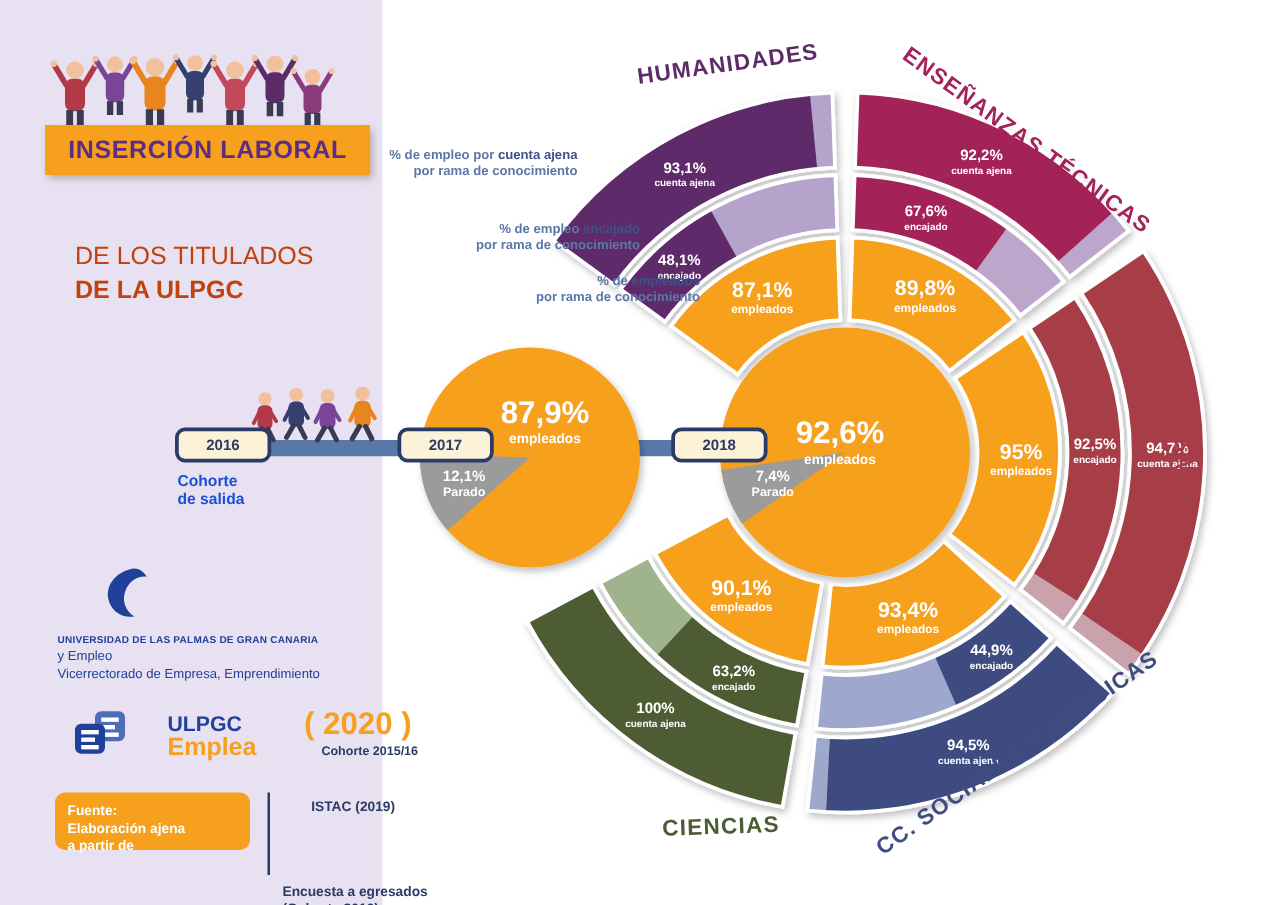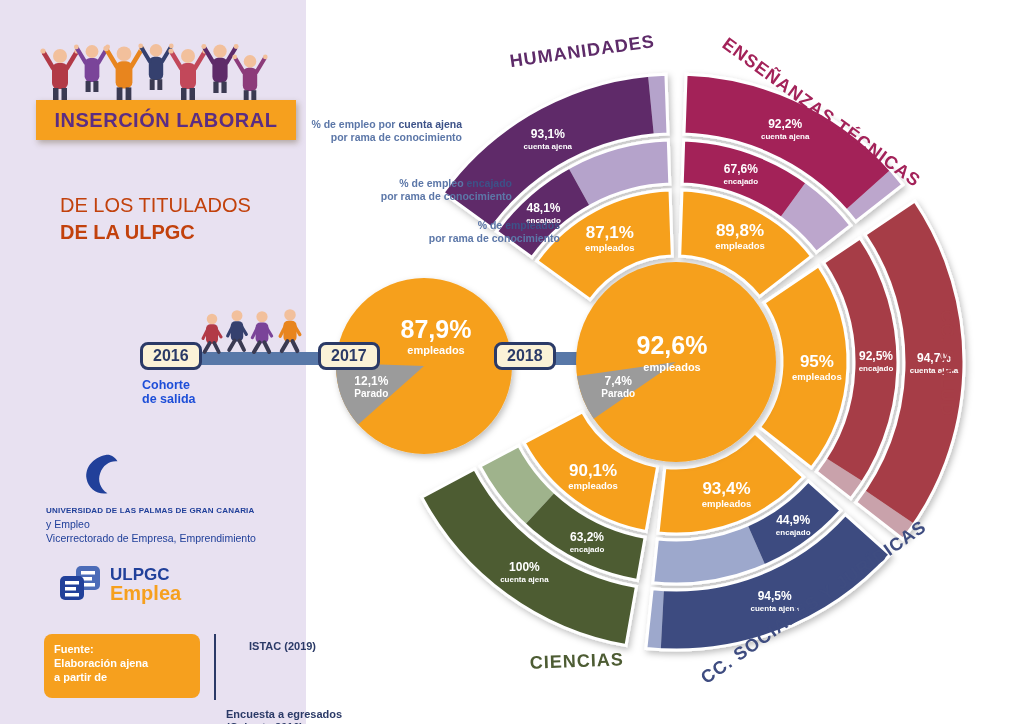--- a/index.html
+++ b/index.html
@@ -7,45 +7,45 @@
         font-family:"Liberation Sans",sans-serif;}
   
   .sidebar{position:absolute;left:0;top:0;width:306px;height:724px;background:#E8E1F1;}
   .title-banner{position:absolute;left:36px;top:100px;width:260px;height:40px;background:#F6A01E;
         color:#5B2D83;font-size:20px;font-weight:bold;text-align:center;line-height:40px;
         letter-spacing:.5px;box-shadow:2px 3px 6px rgba(80,60,20,.35);z-index:3;}
   .subtitle{position:absolute;left:60px;top:192px;font-size:20px;color:#c2410c;line-height:27px;z-index:3;}
   .subtitle .b2{font-weight:bold;}
   
   .tag{position:absolute;background:#FBF2D7;border:3px solid #2B3A67;border-radius:8px;color:#2B3A67;
-        font-weight:bold;font-size:16px;padding:0 10px;line-height:22px;z-index:4;}
+        font-weight:bold;font-size:12px;padding:0 22px;line-height:22px;z-index:4;}
   #tag2016{left:140px;top:342px;}
   #tag2017{left:318px;top:342px;}
-  #tag2018{left:494px;top:342px;}
+  #tag2018{left:537px;top:342px;}
   .cohort-caption{position:absolute;left:142px;top:378px;font-size:12.5px;font-weight:bold;
         color:#1d4ed8;line-height:14px;z-index:4;}
   
   .leg{position:absolute;text-align:right;font-size:10.5px;color:#5C77A8;line-height:13px;z-index:4;font-weight:600;}
   .leg b{color:#3D5288;}
   #leg1{left:300px;top:118px;width:162px;}
   #leg2{left:358px;top:177px;width:154px;}
   #leg3{left:406px;top:219px;width:154px;}
   
   #univ{position:absolute;left:46px;top:452px;width:256px;z-index:3;}
   #univ .swoosh-wrap{text-align:left;margin-left:36px;}
   .univ-name{font-size:8px;font-weight:bold;color:#21409A;margin-top:4px;letter-spacing:.2px;}
   .univ-dept{font-size:10.5px;color:#21409A;line-height:13.5px;margin-top:3px;}
   #emplea{position:absolute;left:60px;top:564px;z-index:3;}
-  #emplea .row{display:flex;align-items:center;}
+  #emplea .row{display:flex;align-items:flex-end;gap:24px;}
   .brand-txt{margin-left:6px;}
   .brand-top{font-size:17px;font-weight:bold;color:#21409A;line-height:18px;}
   .brand-bottom{font-size:20px;font-weight:bold;color:#F6A01E;line-height:18px;}
   .brand-year{font-size:25px;font-weight:bold;color:#F6A01E;margin-left:14px;line-height:30px;}
   .brand-cohort{font-size:10px;font-weight:bold;color:#2B3A67;margin-left:28px;margin-top:2px;}
-  #fuente-box{position:absolute;left:44px;top:634px;width:156px;height:64px;background:#F6A01E;
+  #fuente-box{position:absolute;left:44px;top:634px;width:156px;height:46px;background:#F6A01E;
         border-radius:8px;color:#fff;font-size:11px;font-weight:bold;padding:8px 10px;
         box-sizing:border-box;line-height:14px;z-index:3;}
   #fuente-divider{position:absolute;left:214px;top:634px;width:2px;height:66px;background:#2B3A67;z-index:3;}
   #istac{position:absolute;left:226px;top:640px;font-size:11px;font-weight:bold;color:#2B3A67;z-index:3;padding-left:23px;}
   #encuesta{position:absolute;left:226px;top:708px;font-size:11px;font-weight:bold;color:#2B3A67;
         line-height:13px;z-index:3;}
   
   #chart-svg{position:absolute;left:0;top:0;z-index:2;pointer-events:none;}
   #chart-svg text{font-family:"Liberation Sans",sans-serif;}
   .t-big{font-size:25px;font-weight:bold;fill:#fff;text-anchor:middle;}
@@ -323,20 +323,24 @@
         <rect x="21" y="19" width="14" height="3.5" fill="#fff"></rect>
         <rect x="0" y="12" width="24" height="24" rx="5" fill="#21409A"></rect>
         <rect x="5" y="17" width="14" height="3.5" fill="#fff"></rect>
         <rect x="5" y="23" width="11" height="3.5" fill="#fff"></rect>
         <rect x="5" y="29" width="14" height="3.5" fill="#fff"></rect>
       </svg>
       <div class="brand-txt">
         <div class="brand-top">ULPGC</div>
         <div class="brand-bottom">Emplea</div>
       </div>
+      <div>
+        <div class="brand-year">( 2020 )</div>
+        <div class="brand-cohort">Cohorte 2015/16</div>
+      </div>
     </div>
   </div>
 
   <div id="fuente-box">
     <div>Fuente:</div>
     <div>Elaboración ajena</div>
     <div>a partir de</div>
   </div>
   <div id="fuente-divider"></div>
   <div id="istac">ISTAC (2019)</div>

